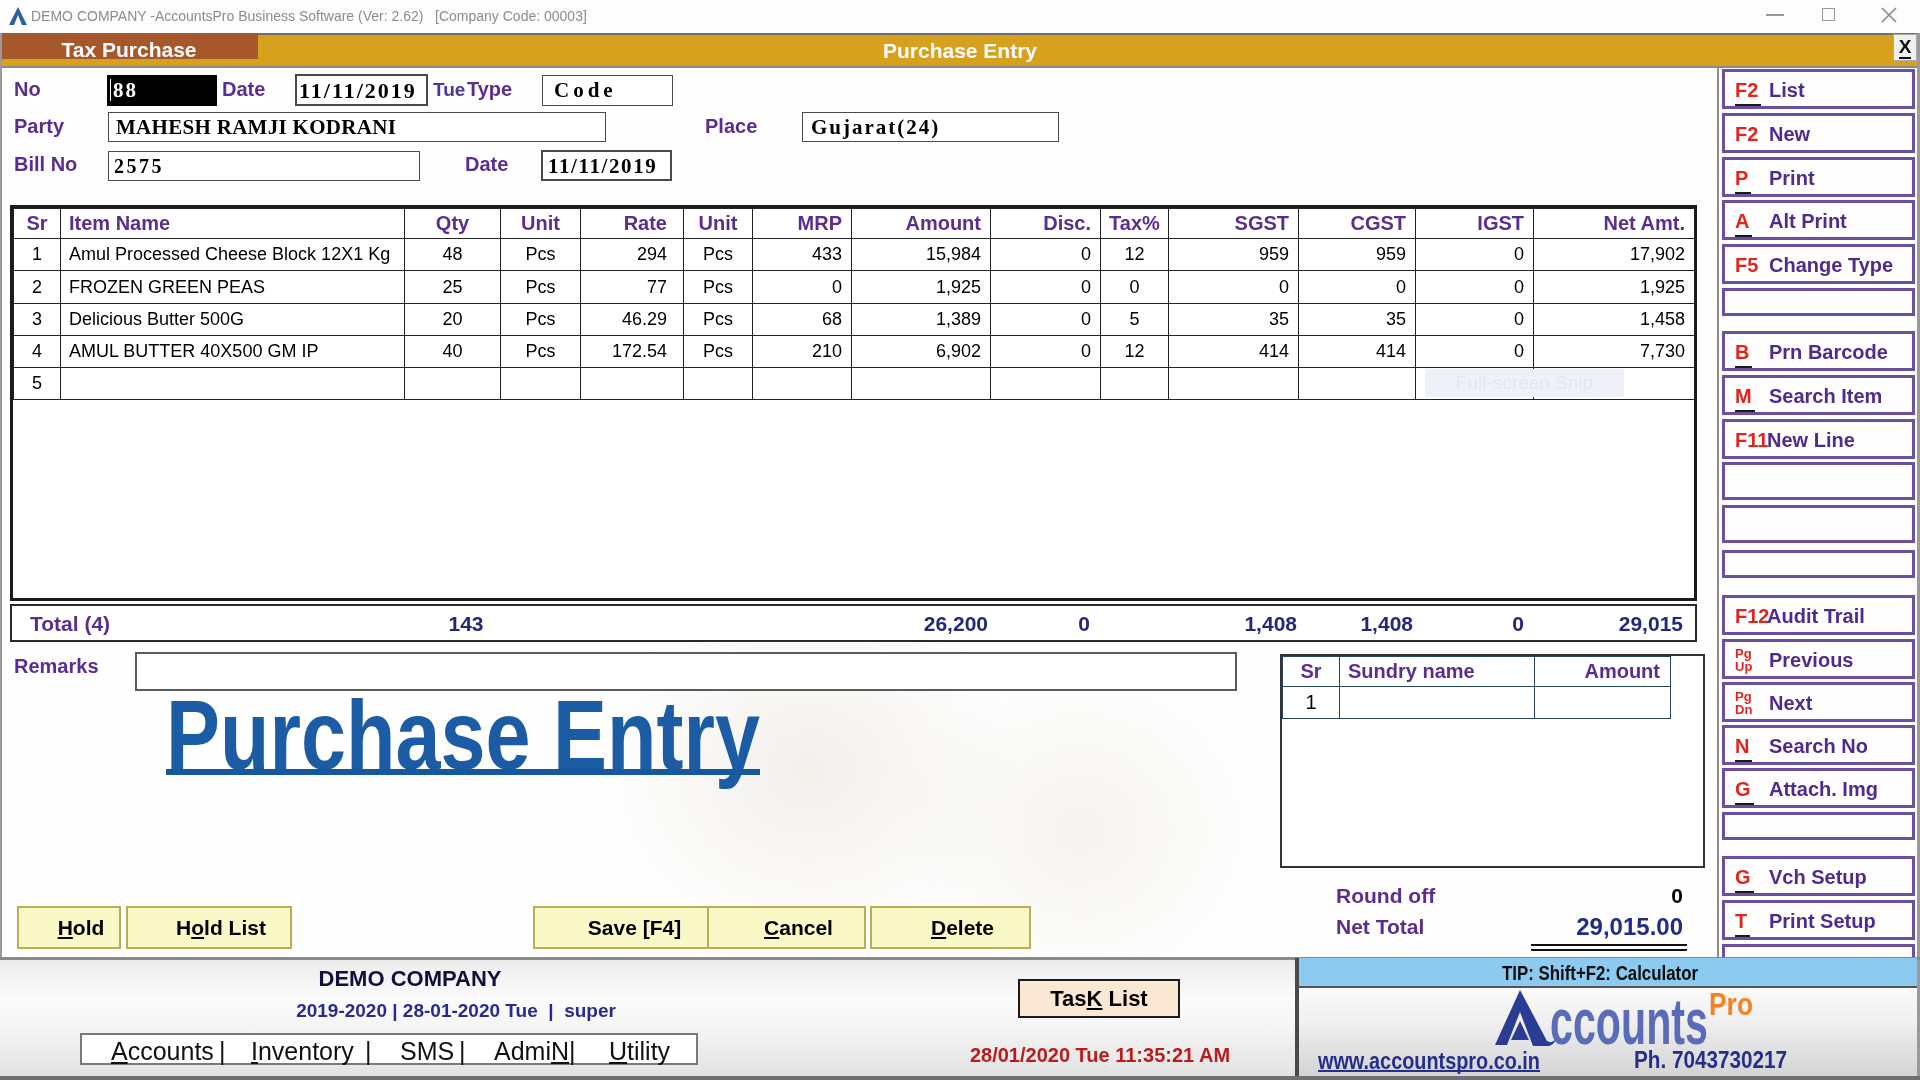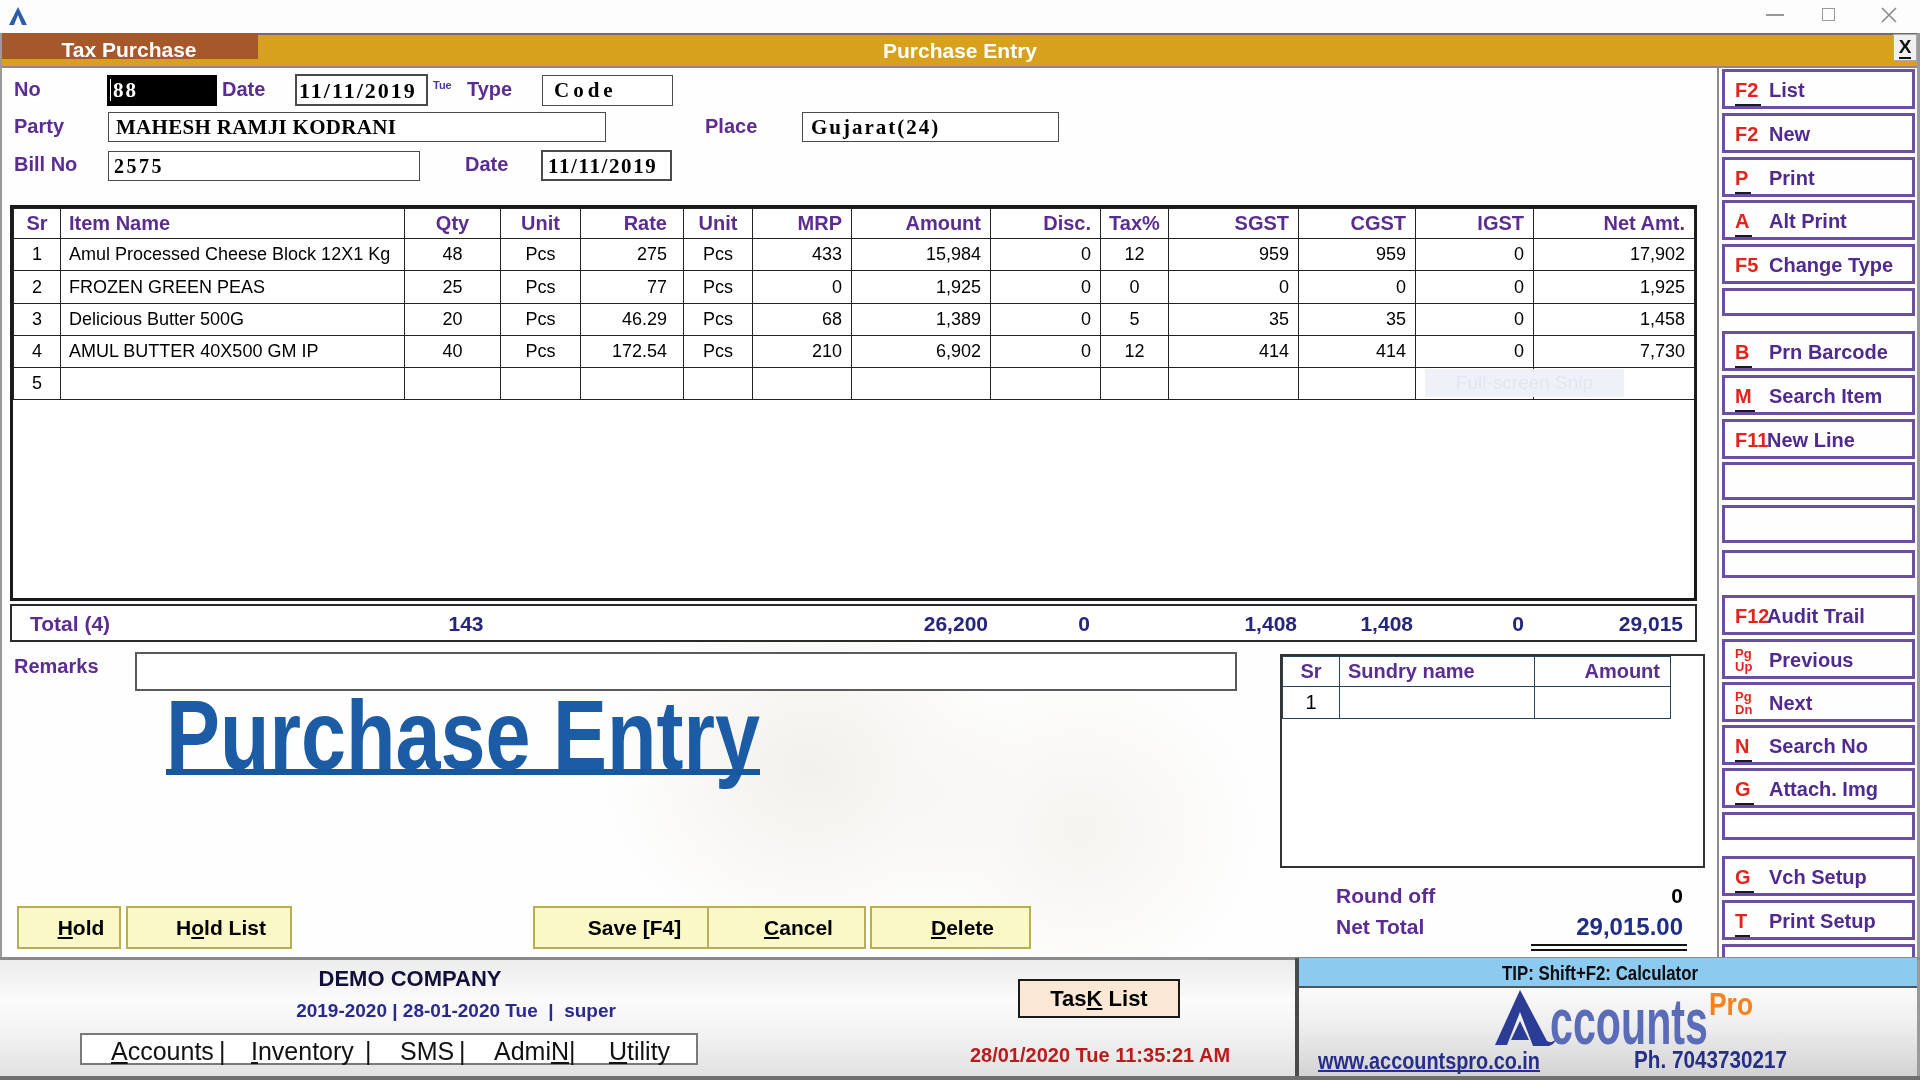--- a/index.html
+++ b/index.html
@@ -20,20 +20,21 @@
   .u { text-decoration:underline; }
   .tot { position:absolute; top:612px; color:#26267d; font-weight:bold; font-size:21px; text-align:right; width:200px; }
 </style>
 </head>
 <body>
 
 <div class="abs" style="left:0;top:0;width:1920px;height:33px;background:#fdfdfd;">
   <svg class="abs" style="left:8px;top:6px;" width="20" height="20" viewBox="0 0 20 20">
     <path d="M10 1 L19 19 L14 19 L10 9 L6 19 L1 19 Z" fill="#2b5da8"></path>
   </svg>
+  <div class="abs" style="left:31px;top:8px;font-size:14px;color:#8c8c8c;white-space:nowrap;">DEMO COMPANY -AccountsPro Business Software (Ver: 2.62)&nbsp;&nbsp; [Company Code: 00003]</div>
   <div class="abs" style="left:1766px;top:14px;width:18px;height:2px;background:#999;"></div>
   <div class="abs" style="left:1822px;top:8px;width:13px;height:13px;border:1.5px solid #999;"></div>
   <svg class="abs" style="left:1881px;top:7px;" width="16" height="16" viewBox="0 0 16 16">
     <path d="M1 1 L15 15 M15 1 L1 15" stroke="#8a8a8a" stroke-width="1.6"></path>
   </svg>
 </div>
 
 <div class="abs" style="left:0;top:33px;width:1920px;height:2px;background:#6e6e6e;"></div>
 <div class="abs" style="left:0;top:33px;width:258px;height:2px;background:#7a4522;"></div>
 <div class="abs" style="left:0;top:35px;width:1920px;height:31px;background:#d7a11d;"></div>
@@ -50,21 +51,21 @@
 <div class="abs" style="left:560px;top:130px;width:700px;height:830px;background:
   radial-gradient(ellipse 300px 260px at 250px 640px, rgba(225,218,205,0.38), rgba(255,255,255,0) 70%),
   radial-gradient(ellipse 260px 240px at 520px 700px, rgba(228,222,210,0.32), rgba(255,255,255,0) 70%),
   radial-gradient(ellipse 280px 200px at 420px 250px, rgba(238,234,226,0.28), rgba(255,255,255,0) 70%);"></div>
 
 <div class="lbl" style="left:14px;top:78px;">No</div>
 <div class="inp" style="left:107px;top:75px;width:110px;height:31px;background:#000;color:#fff;border:1px solid #000;padding:2px 4px 0 5px;letter-spacing:2px;">88</div>
 <div class="abs" style="left:110px;top:79px;width:1px;height:22px;background:#fff;"></div>
 <div class="lbl" style="left:222px;top:78px;">Date</div>
 <div class="inp" style="left:295px;top:74px;width:133px;height:32px;padding:2px 0 0 2px;font-size:22px;letter-spacing:2px;">11/11/2019</div>
-<div class="abs" style="left:433px;top:79px;color:#4b35a5;font-weight:bold;font-size:11px;">Tue</div>
+<div class="abs" style="left:433px;top:79px;color:#4b35a5;font-weight:bold;font-size:19px;">Tue</div>
 <div class="lbl" style="left:467px;top:78px;">Type</div>
 <div class="inp" style="left:542px;top:75px;width:131px;height:31px;padding:2px 0 0 11px;border-width:1.5px;letter-spacing:4px;">Code</div>
 
 <div class="lbl" style="left:14px;top:115px;">Party</div>
 <div class="inp" style="left:108px;top:112px;width:498px;height:30px;padding:2px 0 0 7px;border-width:1.5px;letter-spacing:0.3px;">MAHESH RAMJI KODRANI</div>
 <div class="lbl" style="left:705px;top:115px;">Place</div>
 <div class="inp" style="left:802px;top:112px;width:257px;height:30px;padding:2px 0 0 8px;border-width:1.5px;letter-spacing:2px;">Gujarat(24)</div>
 
 <div class="lbl" style="left:14px;top:153px;">Bill No</div>
 <div class="inp" style="left:108px;top:151px;width:312px;height:30px;padding:3px 0 0 5px;border-width:1.5px;letter-spacing:2.5px;font-size:20px;">2575</div>
@@ -104,21 +105,21 @@
           <td class="r">SGST</td>
           <td class="r">CGST</td>
       <td class="r">IGST</td>
           <td class="r">Net Amt.</td>
     </tr>
     <tr style="height:32px;">
       <td class="c">1</td>
           <td class="l">Amul Processed Cheese Block 12X1 Kg</td>
           <td class="c">48</td>
           <td class="c">Pcs</td>
-      <td class="r" style="padding-right:16px;">275</td>
+      <td class="r" style="padding-right:16px;">294</td>
           <td class="c">Pcs</td>
           <td class="r">433</td>
           <td class="r">15,984</td>
       <td class="r">0</td>
           <td class="c">12</td>
           <td class="r">959</td>
           <td class="r">959</td>
       <td class="r">0</td>
           <td class="r">17,902</td>
     </tr>

